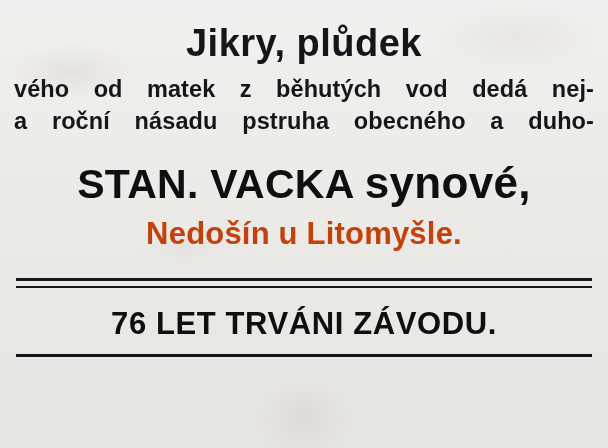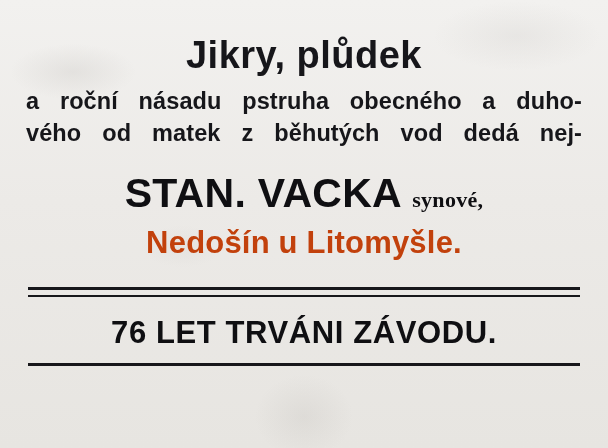--- a/index.html
+++ b/index.html
@@ -12,21 +12,21 @@
     background: #e9e7e4;
     font-family: "Liberation Sans", sans-serif;
     overflow: hidden;
   }
   #ad {
     position: relative;
     width: 608px;
     height: 448px;
     background: #edecea;
     box-sizing: border-box;
-    padding: 12px;
+    padding: 0;
   }
   
   .paper-noise {
     position: absolute;
     inset: 0;
     background:
       radial-gradient(ellipse 90px 40px at 12% 16%, rgba(150,145,140,0.14), rgba(0,0,0,0) 70%),
       radial-gradient(ellipse 120px 50px at 85% 8%, rgba(150,145,140,0.10), rgba(0,0,0,0) 70%),
       radial-gradient(ellipse 70px 60px at 50% 93%, rgba(150,145,140,0.12), rgba(0,0,0,0) 70%),
       radial-gradient(ellipse 60px 30px at 30% 55%, rgba(160,155,150,0.08), rgba(0,0,0,0) 70%),
@@ -69,22 +69,21 @@
   .firm {
     text-align: center;
     font-size: 41px;
     font-weight: bold;
     color: #0f0f12;
     letter-spacing: 0.3px;
     margin-top: 22px;
     line-height: 1.05;
   }
   .firm .sub {
-    font-size: 22px;
-    font-family: Liberation Serif, serif;
+    font-size: 44px;
   }
   .place {
     text-align: center;
     font-size: 31px;
     font-weight: bold;
     color: #c2410c;
     margin-top: 10px;
     letter-spacing: 0.2px;
   }
   .rule-group {
@@ -118,22 +117,22 @@
 <body>
 
 <div id="ad">
   <div class="paper-noise"></div>
 
   <div class="content">
 
     <div class="headline">Jikry, plůdek</div>
 
     <div class="body-block">
+      <span class="body-line justify">vého od matek z běhutých vod dedá nej-</span>
       <span class="body-line justify">a roční násadu pstruha obecného a duho-</span>
-      <span class="body-line justify">vého od matek z běhutých vod dedá nej-</span>
     </div>
 
     <div class="firm">
       <span>STAN. VACKA</span>
       <span class="sub">synové,</span>
     </div>
 
     <div class="place">Nedošín u Litomyšle.</div>
 
     <div class="rule-group">

